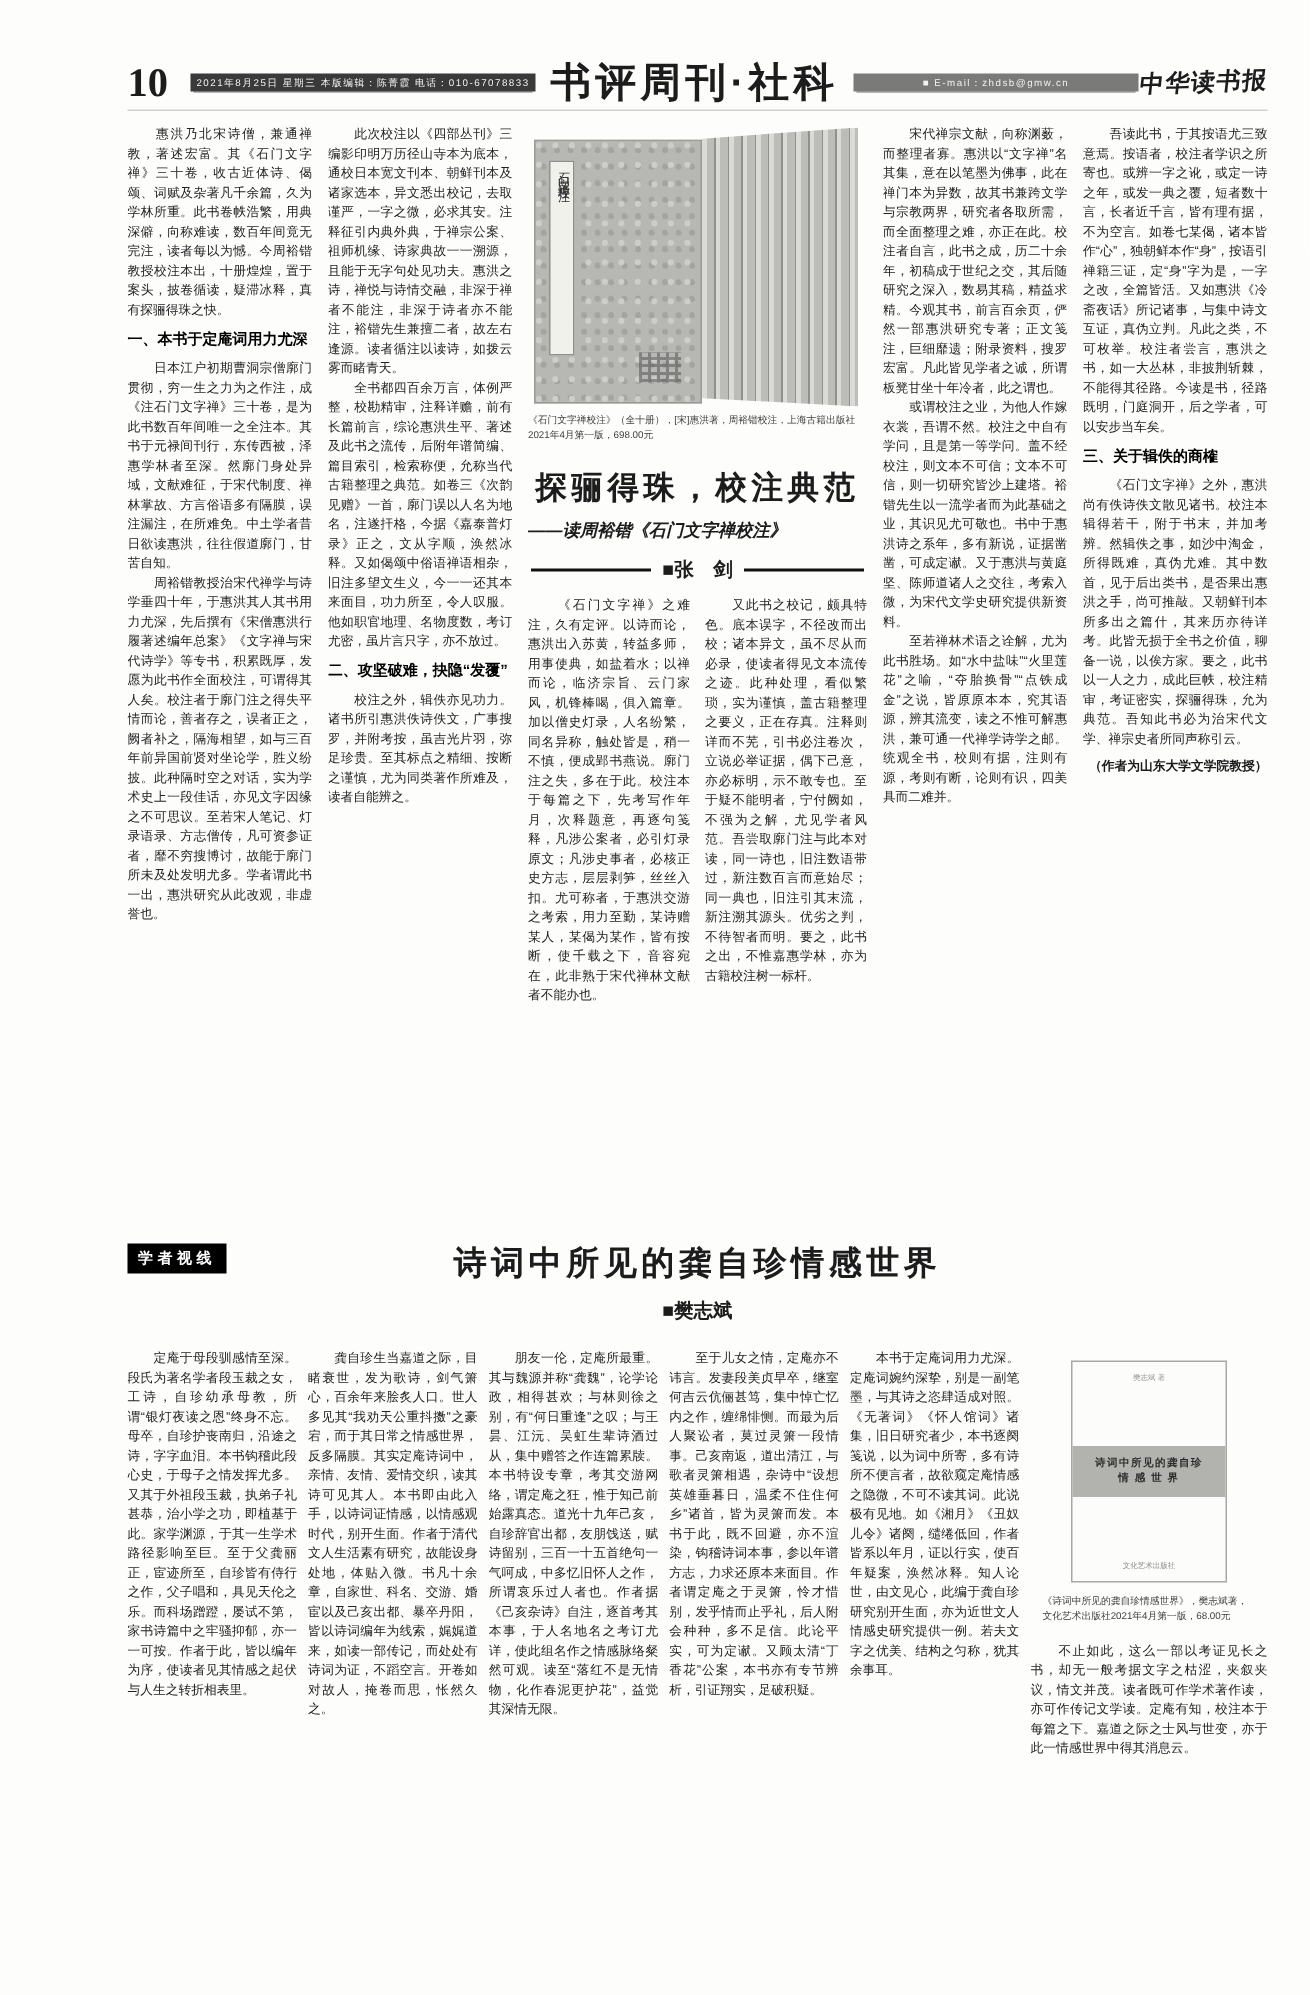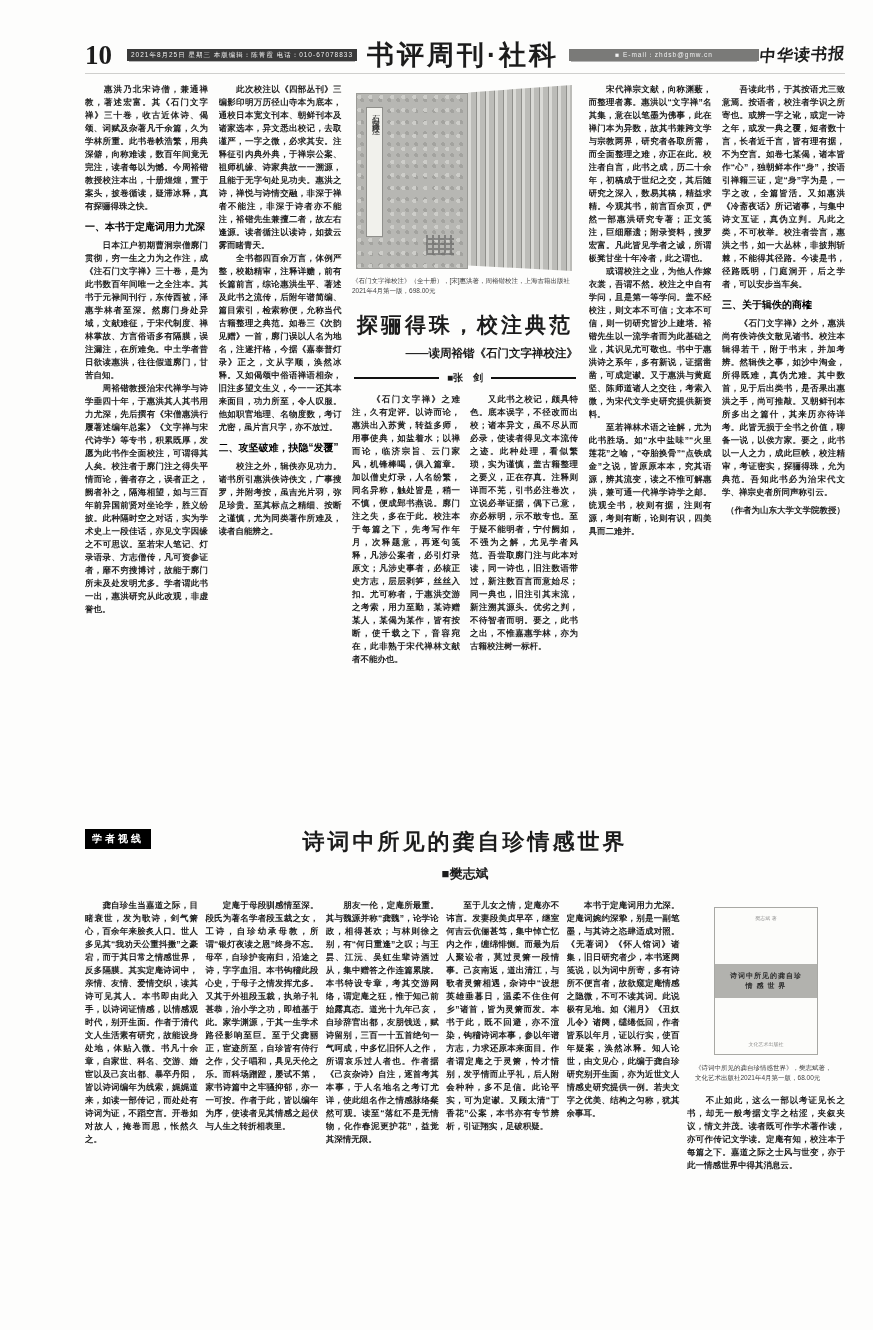--- a/index.html
+++ b/index.html
@@ -16,21 +16,21 @@
   .bar-gray{flex:0.95;background:#7a7a78;margin-left:10px;}
   .bar span{color:#f2f2f2;font-size:6.5px;letter-spacing:1px;white-space:nowrap;
             overflow:hidden;}
   .section-title{font-size:27px;font-weight:bold;letter-spacing:3px;white-space:nowrap;}
   .masthead{flex:0 0 86px;text-align:right;font-family:"Liberation Serif",serif;
             font-weight:bold;font-size:16px;transform:skewX(-8deg) rotate(-2deg);
             letter-spacing:1px;white-space:nowrap;}
   .hrule{height:1px;background:#cfcfcd;margin-top:4px;}
   
   .coltext{font-size:8.5px;line-height:13px;text-align:justify;white-space:pre-line;
-           color:#222;overflow:hidden;font-weight:bold;}
+           color:#222;overflow:hidden;}
   .subhead{font-size:10px;font-weight:bold;margin:7px 0 5px 0;line-height:14px;color:#000;}
   .caption{font-size:6.5px;line-height:9.5px;color:#3d3d3d;margin-top:3px;}
   
   .art1{display:flex;justify-content:space-between;margin-top:9px;height:730px;overflow:hidden;}
   .art1 .col{flex:0 0 123px;overflow:hidden;}
   .art1 .colmid{flex:0 0 226px;display:flex;flex-direction:column;overflow:hidden;}
   .book1{position:relative;height:190px;flex:0 0 auto;}
   .b1-front{position:absolute;left:4px;top:10px;width:112px;height:176px;
      background-color:#b7b7b3;
      background-image:radial-gradient(circle at 30% 30%, #cdcdc9 0 2px, rgba(0,0,0,0) 2px),
@@ -41,25 +41,25 @@
   .b1-label span{writing-mode:vertical-rl;font-size:8px;letter-spacing:2px;color:#2e2e2e;
      font-family:"Liberation Serif",serif;}
   .b1-seal{position:absolute;right:14px;bottom:14px;width:28px;height:20px;opacity:.55;
      background:repeating-linear-gradient(0deg,#555 0 2px,rgba(0,0,0,0) 2px 5px),
                 repeating-linear-gradient(90deg,#555 0 2px,rgba(0,0,0,0) 2px 6px);}
   .b1-spines{position:absolute;left:116px;top:2px;right:6px;height:186px;
      background:repeating-linear-gradient(90deg,#dadad6 0 3px,#bcbcb8 3px 8px,#90908c 8px 9px);
      clip-path:polygon(0 4%,100% 0,100% 100%,0 97%);}
   .title1{font-size:21px;font-weight:bold;letter-spacing:3px;text-align:center;
           margin:16px 0 0 0;white-space:nowrap;}
-  .subtitle1{font-size:11.5px;font-weight:bold;text-align:right;margin:7px 0 0 0;
-             white-space:nowrap;}
+  .subtitle1{font-size:11.5px;font-weight:bold;text-align:left;margin:7px 0 0 0;
+             white-space:nowrap;font-style:italic;}
   .byline1{display:flex;align-items:center;margin:10px 2px 8px 2px;}
   .byline1 .rule{flex:1;height:2px;background:#111;}
-  .byline1 .by{font-size:10px;font-weight:bold;margin:0 8px;white-space:nowrap;}
+  .byline1 .by{font-size:13px;font-weight:bold;margin:0 8px;white-space:nowrap;}
   .midcols{display:flex;flex:1;overflow:hidden;}
   .midcols .coltext{flex:1;}
   .midcols .coltext:first-child{margin-right:10px;}
   .note{font-size:8.5px;font-weight:bold;text-align:right;margin-top:6px;}
   
   .art2{margin-top:10px;}
   .art2-head{position:relative;text-align:center;height:66px;}
   .tag{position:absolute;left:0;top:2px;background:#000;color:#fff;font-size:10px;
        font-weight:bold;letter-spacing:3px;padding:3px 7px;text-align:center;}
   .title2{font-size:22px;font-weight:bold;letter-spacing:3px;margin:14px 0 0 0;
@@ -155,24 +155,24 @@
 
   <section class="art2">
     <div class="art2-head">
       <span class="tag">学者视线</span>
       <h1 class="title2">诗词中所见的龚自珍情感世界</h1>
       <div class="byline2">■樊志斌</div>
     </div>
 
     <div class="art2-cols">
       <div class="col">
-        <div class="coltext">　　龚自珍生当嘉道之际，目睹衰世，发为歌诗，剑气箫心，百余年来脍炙人口。世人多见其“我劝天公重抖擞”之豪宕，而于其日常之情感世界，反多隔膜。其实定庵诗词中，亲情、友情、爱情交织，读其诗可见其人。本书即由此入手，以诗词证情感，以情感观时代，别开生面。作者于清代文人生活素有研究，故能设身处地，体贴入微。书凡十余章，自家世、科名、交游、婚宦以及己亥出都、暴卒丹阳，皆以诗词编年为线索，娓娓道来，如读一部传记，而处处有诗词为证，不蹈空言。开卷如对故人，掩卷而思，怅然久之。</div>
+        <div class="coltext">　　定庵于母段驯感情至深。段氏为著名学者段玉裁之女，工诗，自珍幼承母教，所谓“银灯夜读之恩”终身不忘。母卒，自珍护丧南归，沿途之诗，字字血泪。本书钩稽此段心史，于母子之情发挥尤多。又其于外祖段玉裁，执弟子礼甚恭，治小学之功，即植基于此。家学渊源，于其一生学术路径影响至巨。至于父龚丽正，宦迹所至，自珍皆有侍行之作，父子唱和，具见天伦之乐。而科场蹭蹬，屡试不第，家书诗篇中之牢骚抑郁，亦一一可按。作者于此，皆以编年为序，使读者见其情感之起伏与人生之转折相表里。</div>
       </div>
       <div class="col">
-        <div class="coltext">　　定庵于母段驯感情至深。段氏为著名学者段玉裁之女，工诗，自珍幼承母教，所谓“银灯夜读之恩”终身不忘。母卒，自珍护丧南归，沿途之诗，字字血泪。本书钩稽此段心史，于母子之情发挥尤多。又其于外祖段玉裁，执弟子礼甚恭，治小学之功，即植基于此。家学渊源，于其一生学术路径影响至巨。至于父龚丽正，宦迹所至，自珍皆有侍行之作，父子唱和，具见天伦之乐。而科场蹭蹬，屡试不第，家书诗篇中之牢骚抑郁，亦一一可按。作者于此，皆以编年为序，使读者见其情感之起伏与人生之转折相表里。</div>
+        <div class="coltext">　　龚自珍生当嘉道之际，目睹衰世，发为歌诗，剑气箫心，百余年来脍炙人口。世人多见其“我劝天公重抖擞”之豪宕，而于其日常之情感世界，反多隔膜。其实定庵诗词中，亲情、友情、爱情交织，读其诗可见其人。本书即由此入手，以诗词证情感，以情感观时代，别开生面。作者于清代文人生活素有研究，故能设身处地，体贴入微。书凡十余章，自家世、科名、交游、婚宦以及己亥出都、暴卒丹阳，皆以诗词编年为线索，娓娓道来，如读一部传记，而处处有诗词为证，不蹈空言。开卷如对故人，掩卷而思，怅然久之。</div>
       </div>
       <div class="col">
         <div class="coltext">　　朋友一伦，定庵所最重。其与魏源并称“龚魏”，论学论政，相得甚欢；与林则徐之别，有“何日重逢”之叹；与王昙、江沅、吴虹生辈诗酒过从，集中赠答之作连篇累牍。本书特设专章，考其交游网络，谓定庵之狂，惟于知己前始露真态。道光十九年己亥，自珍辞官出都，友朋饯送，赋诗留别，三百一十五首绝句一气呵成，中多忆旧怀人之作，所谓哀乐过人者也。作者据《己亥杂诗》自注，逐首考其本事，于人名地名之考订尤详，使此组名作之情感脉络粲然可观。读至“落红不是无情物，化作春泥更护花”，益觉其深情无限。</div>
       </div>
       <div class="col">
         <div class="coltext">　　至于儿女之情，定庵亦不讳言。发妻段美贞早卒，继室何吉云伉俪甚笃，集中悼亡忆内之作，缠绵悱恻。而最为后人聚讼者，莫过灵箫一段情事。己亥南返，道出清江，与歌者灵箫相遇，杂诗中“设想英雄垂暮日，温柔不住住何乡”诸首，皆为灵箫而发。本书于此，既不回避，亦不渲染，钩稽诗词本事，参以年谱方志，力求还原本来面目。作者谓定庵之于灵箫，怜才惜别，发乎情而止乎礼，后人附会种种，多不足信。此论平实，可为定谳。又顾太清“丁香花”公案，本书亦有专节辨析，引证翔实，足破积疑。</div>
       </div>
       <div class="col">
         <div class="coltext">　　本书于定庵词用力尤深。定庵词婉约深挚，别是一副笔墨，与其诗之恣肆适成对照。《无著词》《怀人馆词》诸集，旧日研究者少，本书逐阕笺说，以为词中所寄，多有诗所不便言者，故欲窥定庵情感之隐微，不可不读其词。此说极有见地。如《湘月》《丑奴儿令》诸阕，缱绻低回，作者皆系以年月，证以行实，使百年疑案，涣然冰释。知人论世，由文见心，此编于龚自珍研究别开生面，亦为近世文人情感史研究提供一例。若夫文字之优美、结构之匀称，犹其余事耳。</div>
       </div>

